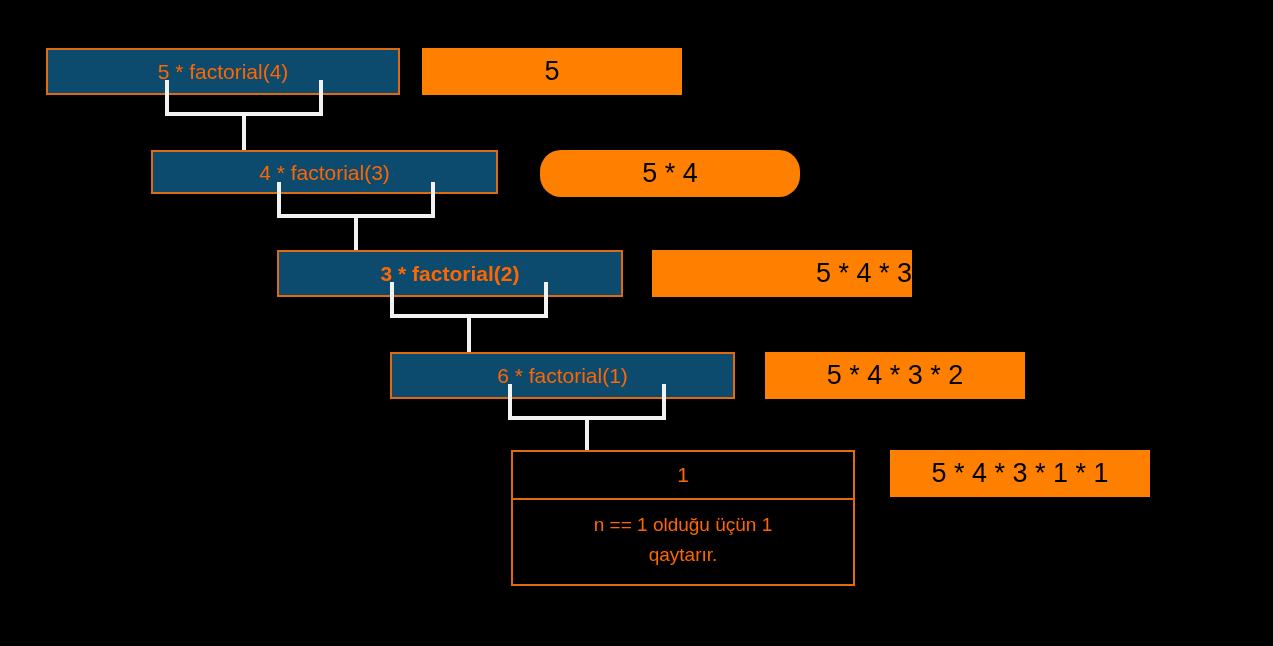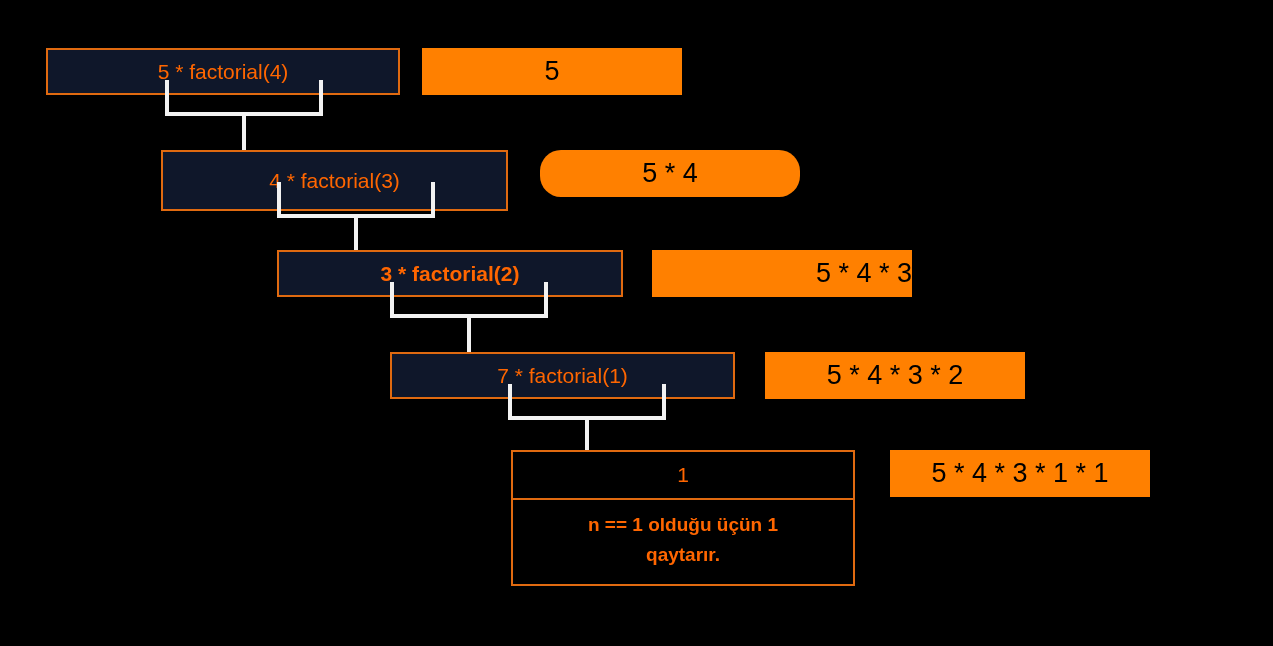--- a/index.html
+++ b/index.html
@@ -15,21 +15,21 @@
     background: #000000;
     overflow: hidden;
     font-family: "Liberation Sans", sans-serif;
   }
 
   
   .call-box {
     position: absolute;
     box-sizing: border-box;
     border: 2px solid #E06A10;
-    background: #0f172a;
+    background: #0c4a6e;
     color: #FF6600;
     font-size: 21px;
     line-height: 1;
     display: flex;
     align-items: center;
     justify-content: center;
     white-space: nowrap;
   }
 
   
@@ -55,21 +55,20 @@
   .base-bottom {
     box-sizing: border-box;
     flex: 1;
     color: #FF6600;
     font-size: 19px;
     display: flex;
     flex-direction: column;
     align-items: center;
     justify-content: space-evenly;
     padding: 6px 0 10px 0;
-    font-weight: bold;
   }
   .base-bottom span { white-space: nowrap; }
 
   
   .result-box {
     position: absolute;
     box-sizing: border-box;
     background: #FF8000;
     color: #000000;
     font-size: 27px;
@@ -99,21 +98,21 @@
     <span>5</span>
   </div>
 
   <div class="conn" style="left:165px; top:94px; width:158px; height:58px;">
     <div class="conn-seg" style="left:0px; top:-14px; width:4px; height:36px;"></div>
     <div class="conn-seg" style="left:154px; top:-14px; width:4px; height:36px;"></div>
     <div class="conn-seg" style="left:0px; top:18px; width:158px; height:4px;"></div>
     <div class="conn-seg" style="left:77px; top:18px; width:4px; height:40px;"></div>
   </div>
 
-  <div class="call-box" style="left:161px; top:150px; width:347px; height:61px;">
+  <div class="call-box" style="left:151px; top:150px; width:347px; height:44px;">
     <span>4 * factorial(3)</span>
   </div>
   <div class="result-box" style="left:540px; top:150px; width:260px; height:47px;border-radius:21px;">
     <span>5 * 4</span>
   </div>
 
   <div class="conn" style="left:277px; top:196px; width:158px; height:58px;">
     <div class="conn-seg" style="left:0px; top:-14px; width:4px; height:36px;"></div>
     <div class="conn-seg" style="left:154px; top:-14px; width:4px; height:36px;"></div>
     <div class="conn-seg" style="left:0px; top:18px; width:158px; height:4px;"></div>
@@ -128,21 +127,21 @@
   </div>
 
   <div class="conn" style="left:390px; top:296px; width:158px; height:60px;">
     <div class="conn-seg" style="left:0px; top:-14px; width:4px; height:36px;"></div>
     <div class="conn-seg" style="left:154px; top:-14px; width:4px; height:36px;"></div>
     <div class="conn-seg" style="left:0px; top:18px; width:158px; height:4px;"></div>
     <div class="conn-seg" style="left:77px; top:18px; width:4px; height:42px;"></div>
   </div>
 
   <div class="call-box" style="left:390px; top:352px; width:345px; height:47px;">
-    <span>7 * factorial(1)</span>
+    <span>6 * factorial(1)</span>
   </div>
   <div class="result-box" style="left:765px; top:352px; width:260px; height:47px;">
     <span>5 * 4 * 3 * 2</span>
   </div>
 
   <div class="conn" style="left:508px; top:398px; width:158px; height:56px;">
     <div class="conn-seg" style="left:0px; top:-14px; width:4px; height:36px;"></div>
     <div class="conn-seg" style="left:154px; top:-14px; width:4px; height:36px;"></div>
     <div class="conn-seg" style="left:0px; top:18px; width:158px; height:4px;"></div>
     <div class="conn-seg" style="left:77px; top:18px; width:4px; height:38px;"></div>

